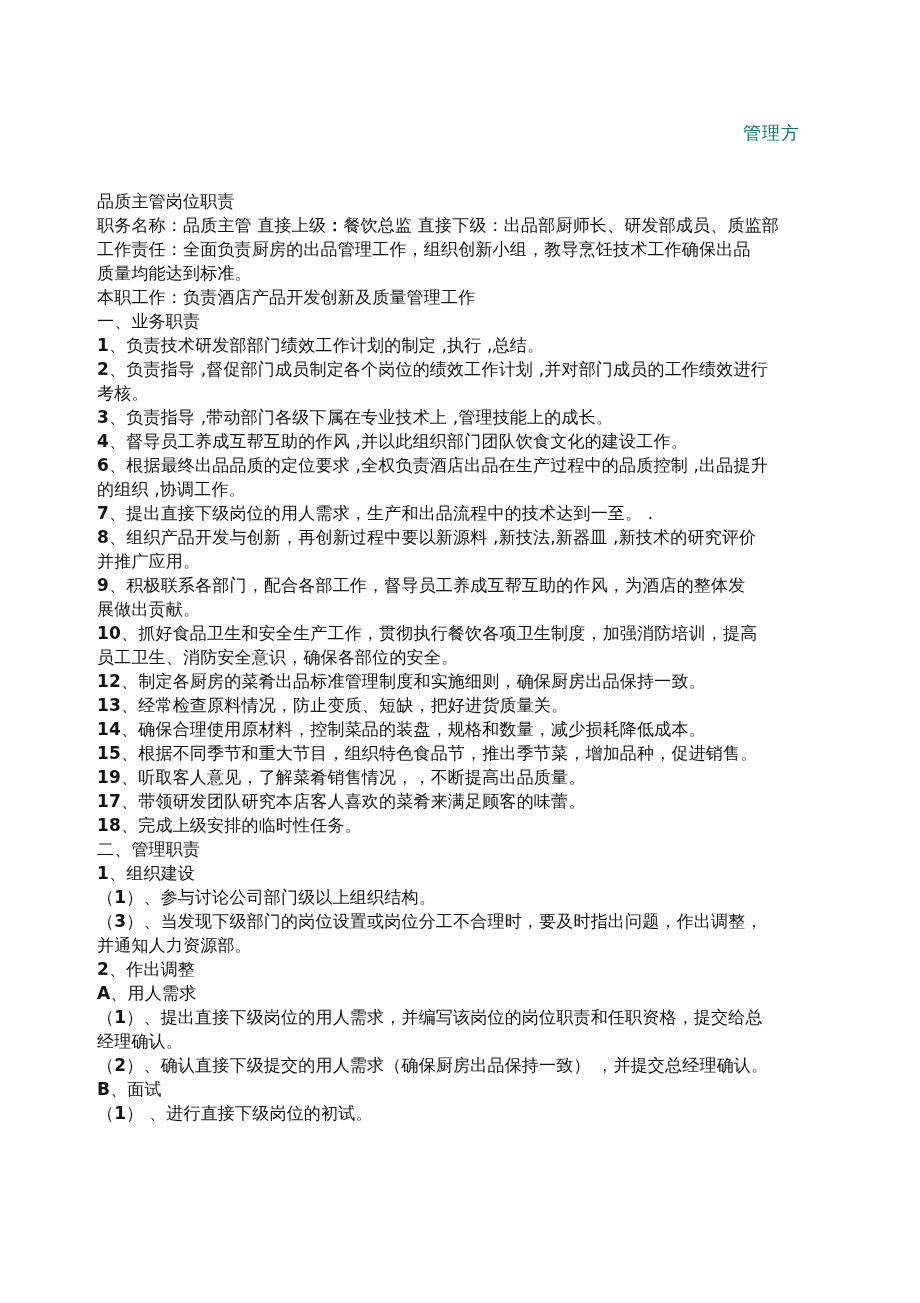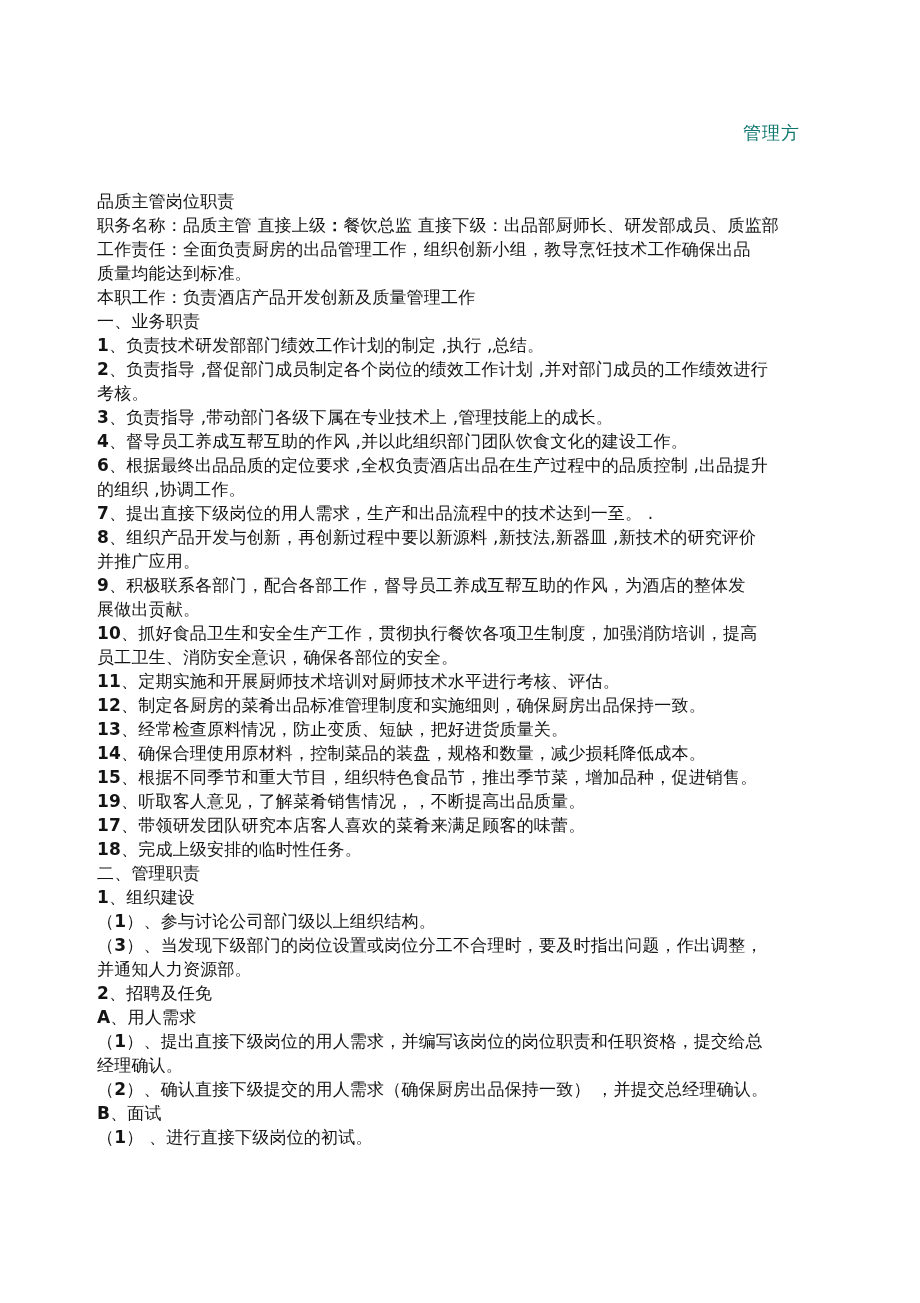--- a/index.html
+++ b/index.html
@@ -60,34 +60,33 @@
       <p class="line"><b>4</b><span>、督导员工养成互帮互助的作风 ,并以此组织部门团队饮食文化的建设工作。</span></p>
       <p class="line"><b>6</b><span>、根据最终出品品质的定位要求 ,全权负责酒店出品在生产过程中的品质控制 ,出品提升
 的组织 ,协调工作。</span></p>
       <p class="line"><b>7</b><span>、提出直接下级岗位的用人需求，生产和出品流程中的技术达到一至。 .</span></p>
       <p class="line"><b>8</b><span>、组织产品开发与创新，再创新过程中要以新源料 ,新技法,新器皿 ,新技术的研究评价
 并推广应用。</span></p>
       <p class="line"><b>9</b><span>、积极联系各部门，配合各部工作，督导员工养成互帮互助的作风，为酒店的整体发
 展做出贡献。</span></p>
       <p class="line"><b>10</b><span>、抓好食品卫生和安全生产工作，贯彻执行餐饮各项卫生制度，加强消防培训，提高
 员工卫生、消防安全意识，确保各部位的安全。</span></p>
-      <p class="line"><b>11</b><span>、定期实施和开展厨师技术培训对厨师技术水平进行考核、评估。</span></p>
       <p class="line"><b>12</b><span>、制定各厨房的菜肴出品标准管理制度和实施细则，确保厨房出品保持一致。</span></p>
       <p class="line"><b>13</b><span>、经常检查原料情况，防止变质、短缺，把好进货质量关。</span></p>
       <p class="line"><b>14</b><span>、确保合理使用原材料，控制菜品的装盘，规格和数量，减少损耗降低成本。</span></p>
       <p class="line"><b>15</b><span>、根据不同季节和重大节目，组织特色食品节，推出季节菜，增加品种，促进销售。</span></p>
       <p class="line"><b>19</b><span>、听取客人意见，了解菜肴销售情况，，不断提高出品质量。</span></p>
       <p class="line"><b>17</b><span>、带领研发团队研究本店客人喜欢的菜肴来满足顾客的味蕾。</span></p>
       <p class="line"><b>18</b><span>、完成上级安排的临时性任务。</span></p>
       <p class="line"><span>二、管理职责</span></p>
       <p class="line"><b>1</b><span>、组织建设</span></p>
       <p class="line"><span>（</span><b>1</b><span>）、参与讨论公司部门级以上组织结构。</span></p>
       <p class="line"><span>（</span><b>3</b><span>）、当发现下级部门的岗位设置或岗位分工不合理时，要及时指出问题，作出调整，
 并通知人力资源部。</span></p>
-      <p class="line"><b>2</b><span>、招聘及任免</span></p>
+      <p class="line"><b>2</b><span>、作出调整</span></p>
       <p class="line"><b>A</b><span>、用人需求</span></p>
       <p class="line"><span>（</span><b>1</b><span>）、提出直接下级岗位的用人需求，并编写该岗位的岗位职责和任职资格，提交给总
 经理确认。</span></p>
       <p class="line"><span>（</span><b>2</b><span>）、确认直接下级提交的用人需求（确保厨房出品保持一致） ，并提交总经理确认。</span></p>
       <p class="line"><b>B</b><span>、面试</span></p>
       <p class="line"><span>（</span><b>1</b><span>） 、进行直接下级岗位的初试。</span></p>
     </main>
 </div>
 
 </body></html>

